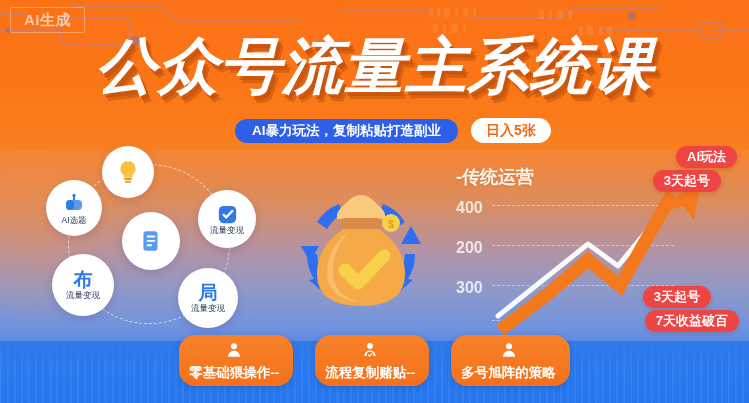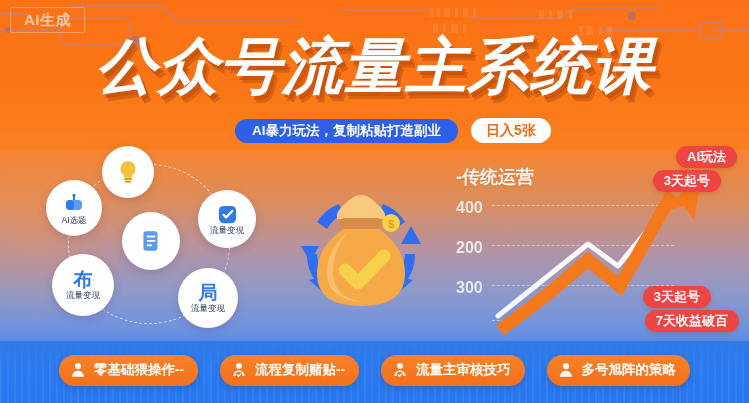--- a/index.html
+++ b/index.html
@@ -256,20 +256,21 @@
     gap: 22px;
   }
   .feature {
     display: flex;
     align-items: center;
     gap: 7px;
     background: linear-gradient(180deg, #f8822a 0%, #f4701a 100%);
     border-radius: 16px;
     padding: 6px 14px 7px 10px;
     box-shadow: 0 2px 6px rgba(20,50,120,.28);
+    flex-direction: column;
   }
   .feature-label {
     color: #fff;
     font-size: 13.5px;
     font-weight: 800;
     line-height: 1;
     white-space: nowrap;
   }
   .feature-icon {
     width: 18px; height: 18px;
@@ -443,29 +444,20 @@
     <div class="feature">
       <svg class="feature-icon" viewBox="0 0 24 24">
         <circle cx="12" cy="6.5" r="3.8" fill="#fff"></circle>
         <path d="M4.5 20c0-4 3.4-7.3 7.5-7.3s7.5 3.3 7.5 7.3z" fill="#fff"></path>
         <circle cx="12" cy="18.6" r="4.4" fill="#f4701a"></circle>
         <path d="M9.8 18.6l1.6 1.7 3-3.3" stroke="#fff" stroke-width="1.7" fill="none" stroke-linecap="round" stroke-linejoin="round"></path>
       </svg>
       <span class="feature-label">流程复制赌贴--</span>
     </div>
 
-    <div class="feature">
-      <svg class="feature-icon" viewBox="0 0 24 24">
-        <circle cx="12" cy="6.5" r="3.8" fill="#fff"></circle>
-        <path d="M4.5 20c0-4 3.4-7.3 7.5-7.3s7.5 3.3 7.5 7.3z" fill="#fff"></path>
-        <circle cx="12" cy="18.6" r="4.4" fill="#f4701a"></circle>
-        <path d="M9.8 18.6l1.6 1.7 3-3.3" stroke="#fff" stroke-width="1.7" fill="none" stroke-linecap="round" stroke-linejoin="round"></path>
-      </svg>
-      <span class="feature-label">流量主审核技巧</span>
-    </div>
 
     <div class="feature">
       <svg class="feature-icon" viewBox="0 0 24 24">
         <circle cx="12" cy="7" r="4" fill="#fff"></circle>
         <path d="M4 21c0-4.4 3.6-8 8-8s8 3.6 8 8z" fill="#fff"></path>
       </svg>
       <span class="feature-label">多号旭阵的策略</span>
     </div>
 
   </div>

